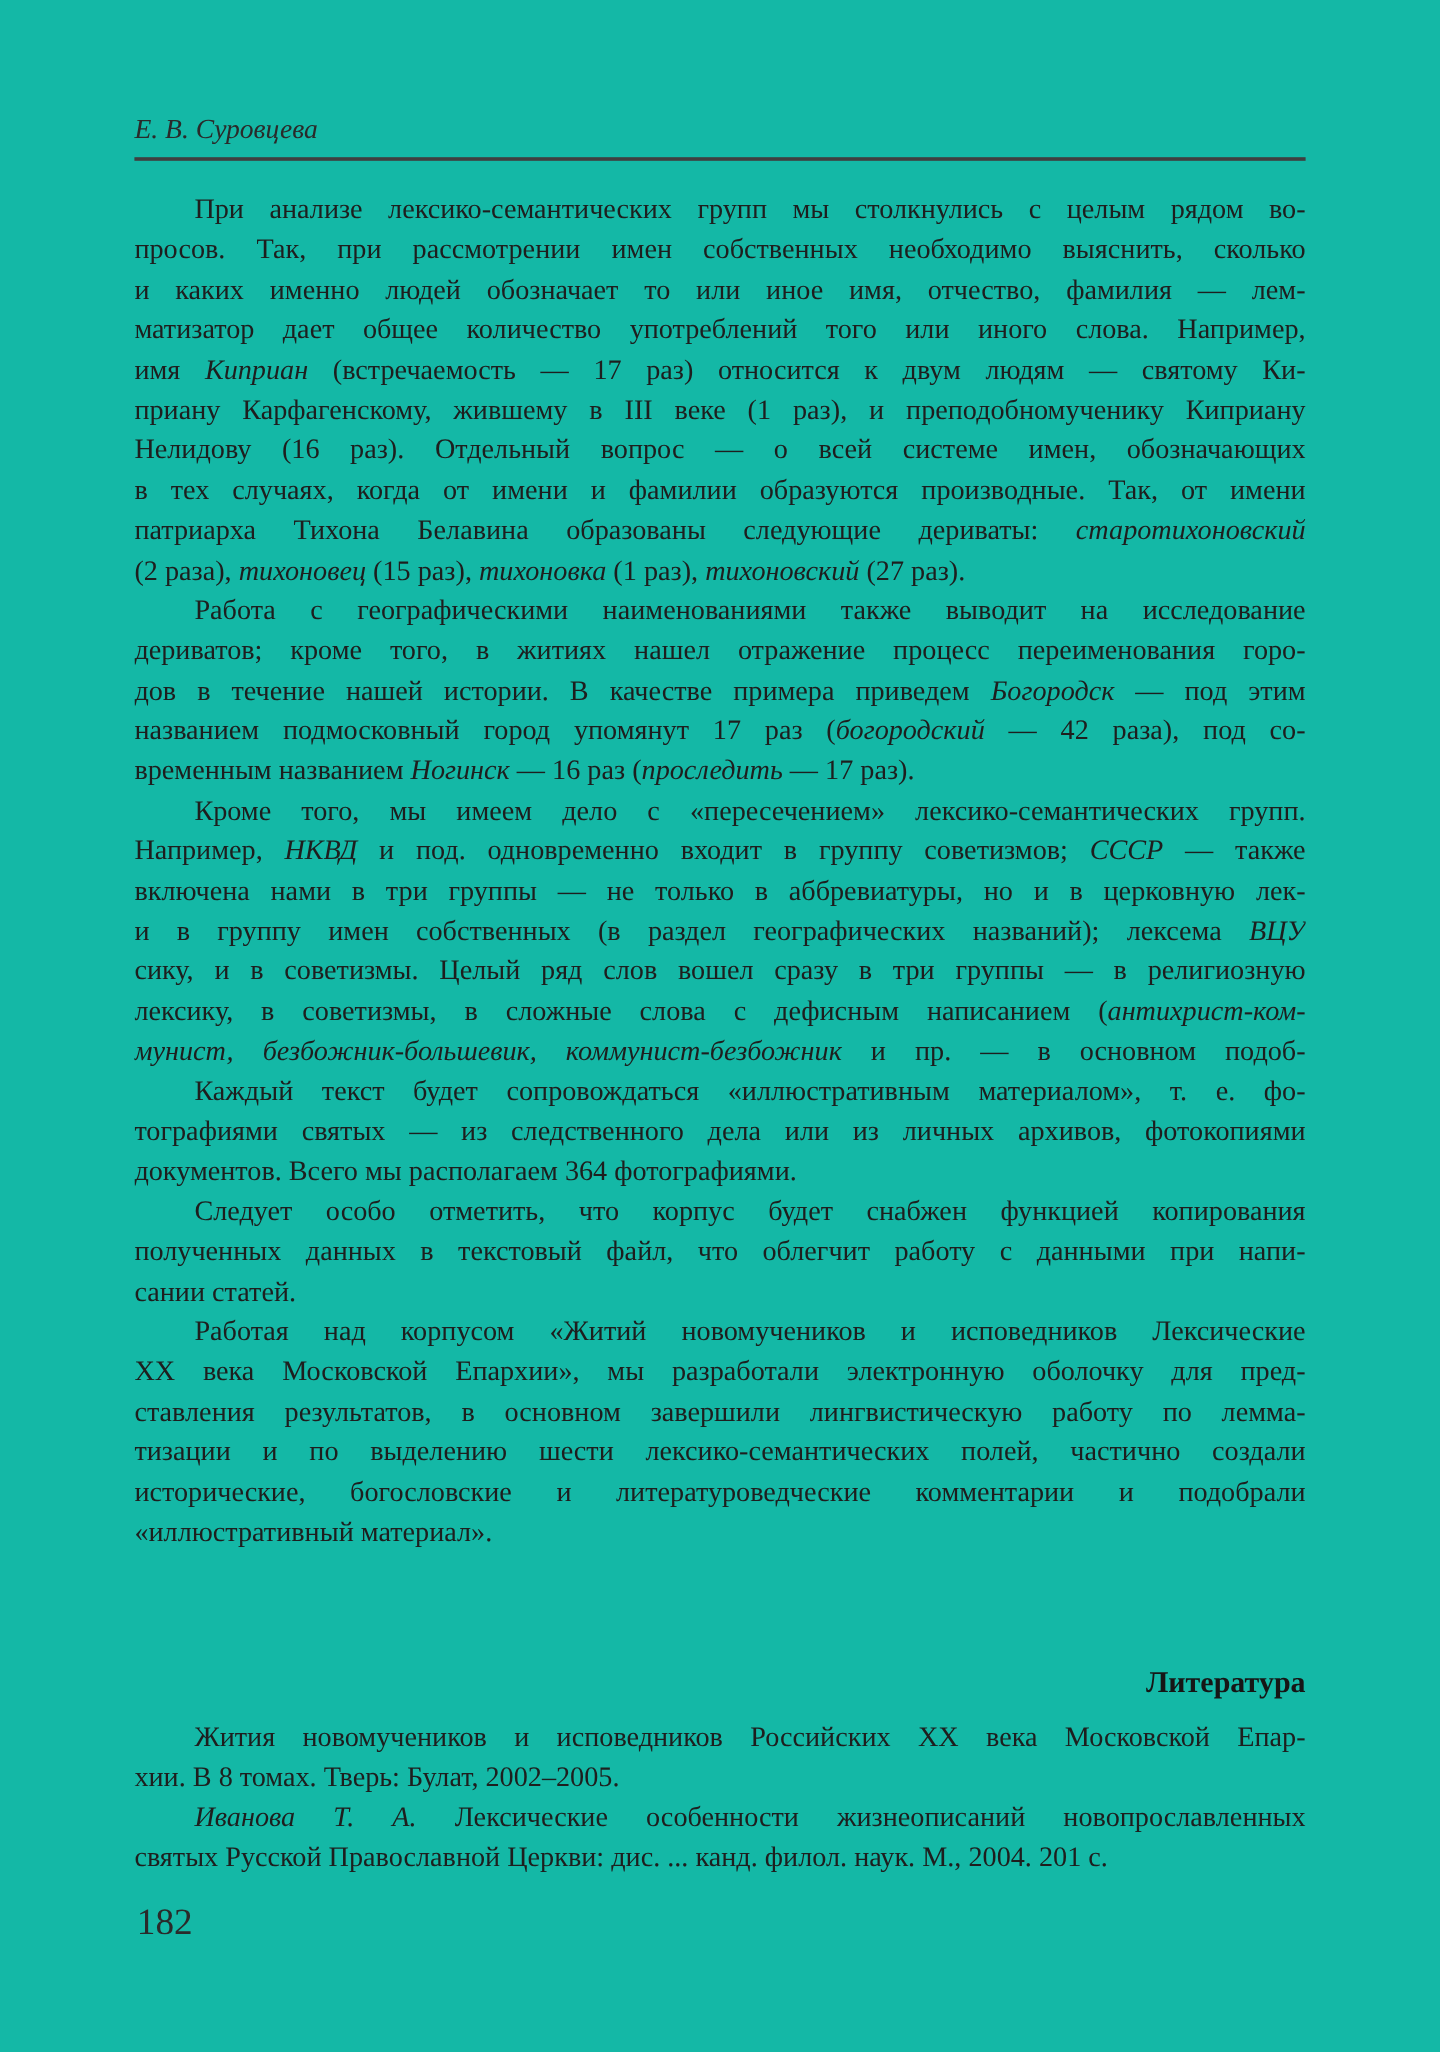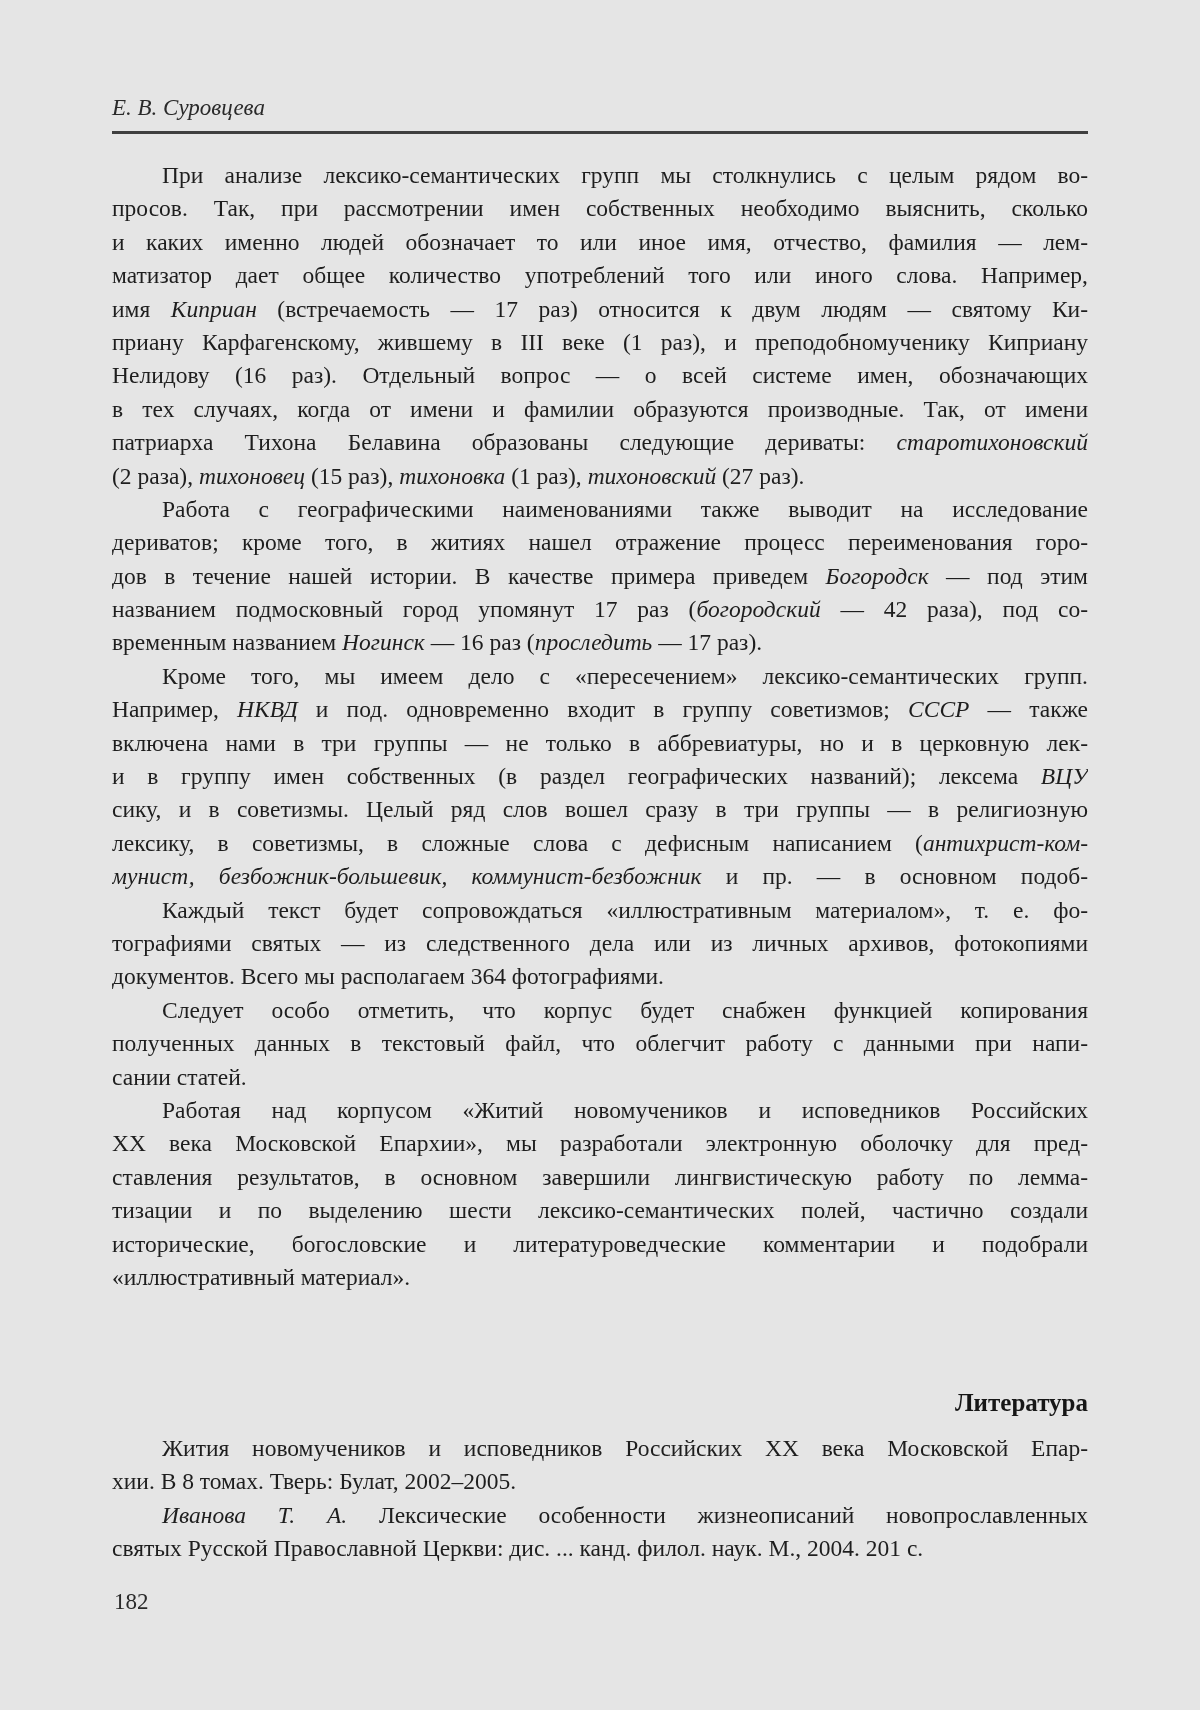--- a/index.html
+++ b/index.html
@@ -4,21 +4,21 @@
 <style>
   html, body { margin: 0; padding: 0; }
   body {
     width: 1200px; height: 1710px;
     background: #ffffff;
     font-family: "Liberation Serif", "DejaVu Serif", serif;
     color: #1e1e1e;
     position: relative;
     overflow: hidden;
   }
-  .page { position: absolute; inset: 0; background: #e5e5e5; }
+  .page { position: absolute; inset: 0; background: #14b8a6; }
 
   .author {
     position: absolute; left: 112px; top: 95px;
     font-style: italic; font-size: 23px; color: #2a2a2a;
     white-space: nowrap;
   }
   .rule {
     position: absolute; left: 112px; top: 131px;
     width: 976px; height: 3px; background: #3f3f3f;
   }
@@ -43,21 +43,21 @@
   .line.final { text-align-last: left; }
   em { font-style: italic; }
 
   .lit-heading {
     position: absolute; left: 112px; top: 1386px; width: 976px;
     text-align: right; font-weight: 700; font-size: 25px;
     line-height: 34px; color: #161616;
   }
   .page-number {
     position: absolute; left: 114px; top: 1585px;
-    font-size: 23px; line-height: 33px; color: #2a2a2a;
+    font-size: 31px; line-height: 33px; color: #2a2a2a;
   }
 </style>
 </head>
 <body>
 
 <div class="page">
   <div class="author">Е. В. Суровцева</div>
   <div class="rule"></div>
 
   <div class="body-text">
@@ -93,21 +93,21 @@
         <div class="line first"><span>Каждый текст будет сопровождаться «иллюстративным материалом», т. е. фо-</span></div>
         <div class="line"><span>тографиями святых — из следственного дела или из личных архивов, фотокопиями</span></div>
         <div class="line final"><span>документов. Всего мы располагаем 364 фотографиями.</span></div>
       </div>
       <div class="para">
         <div class="line first"><span>Следует особо отметить, что корпус будет снабжен функцией копирования</span></div>
         <div class="line"><span>полученных данных в текстовый файл, что облегчит работу с данными при напи-</span></div>
         <div class="line final"><span>сании статей.</span></div>
       </div>
       <div class="para">
-        <div class="line first"><span>Работая над корпусом «Житий новомучеников и исповедников Российских</span></div>
+        <div class="line first"><span>Работая над корпусом «Житий новомучеников и исповедников Лексические</span></div>
         <div class="line"><span>XX века Московской Епархии», мы разработали электронную оболочку для пред-</span></div>
         <div class="line"><span>ставления результатов, в основном завершили лингвистическую работу по лемма-</span></div>
         <div class="line"><span>тизации и по выделению шести лексико-семантических полей, частично создали</span></div>
         <div class="line"><span>исторические, богословские и литературоведческие комментарии и подобрали</span></div>
         <div class="line final"><span>«иллюстративный материал».</span></div>
       </div>
     </div>
 
   <div class="lit-heading">Литература</div>
 

